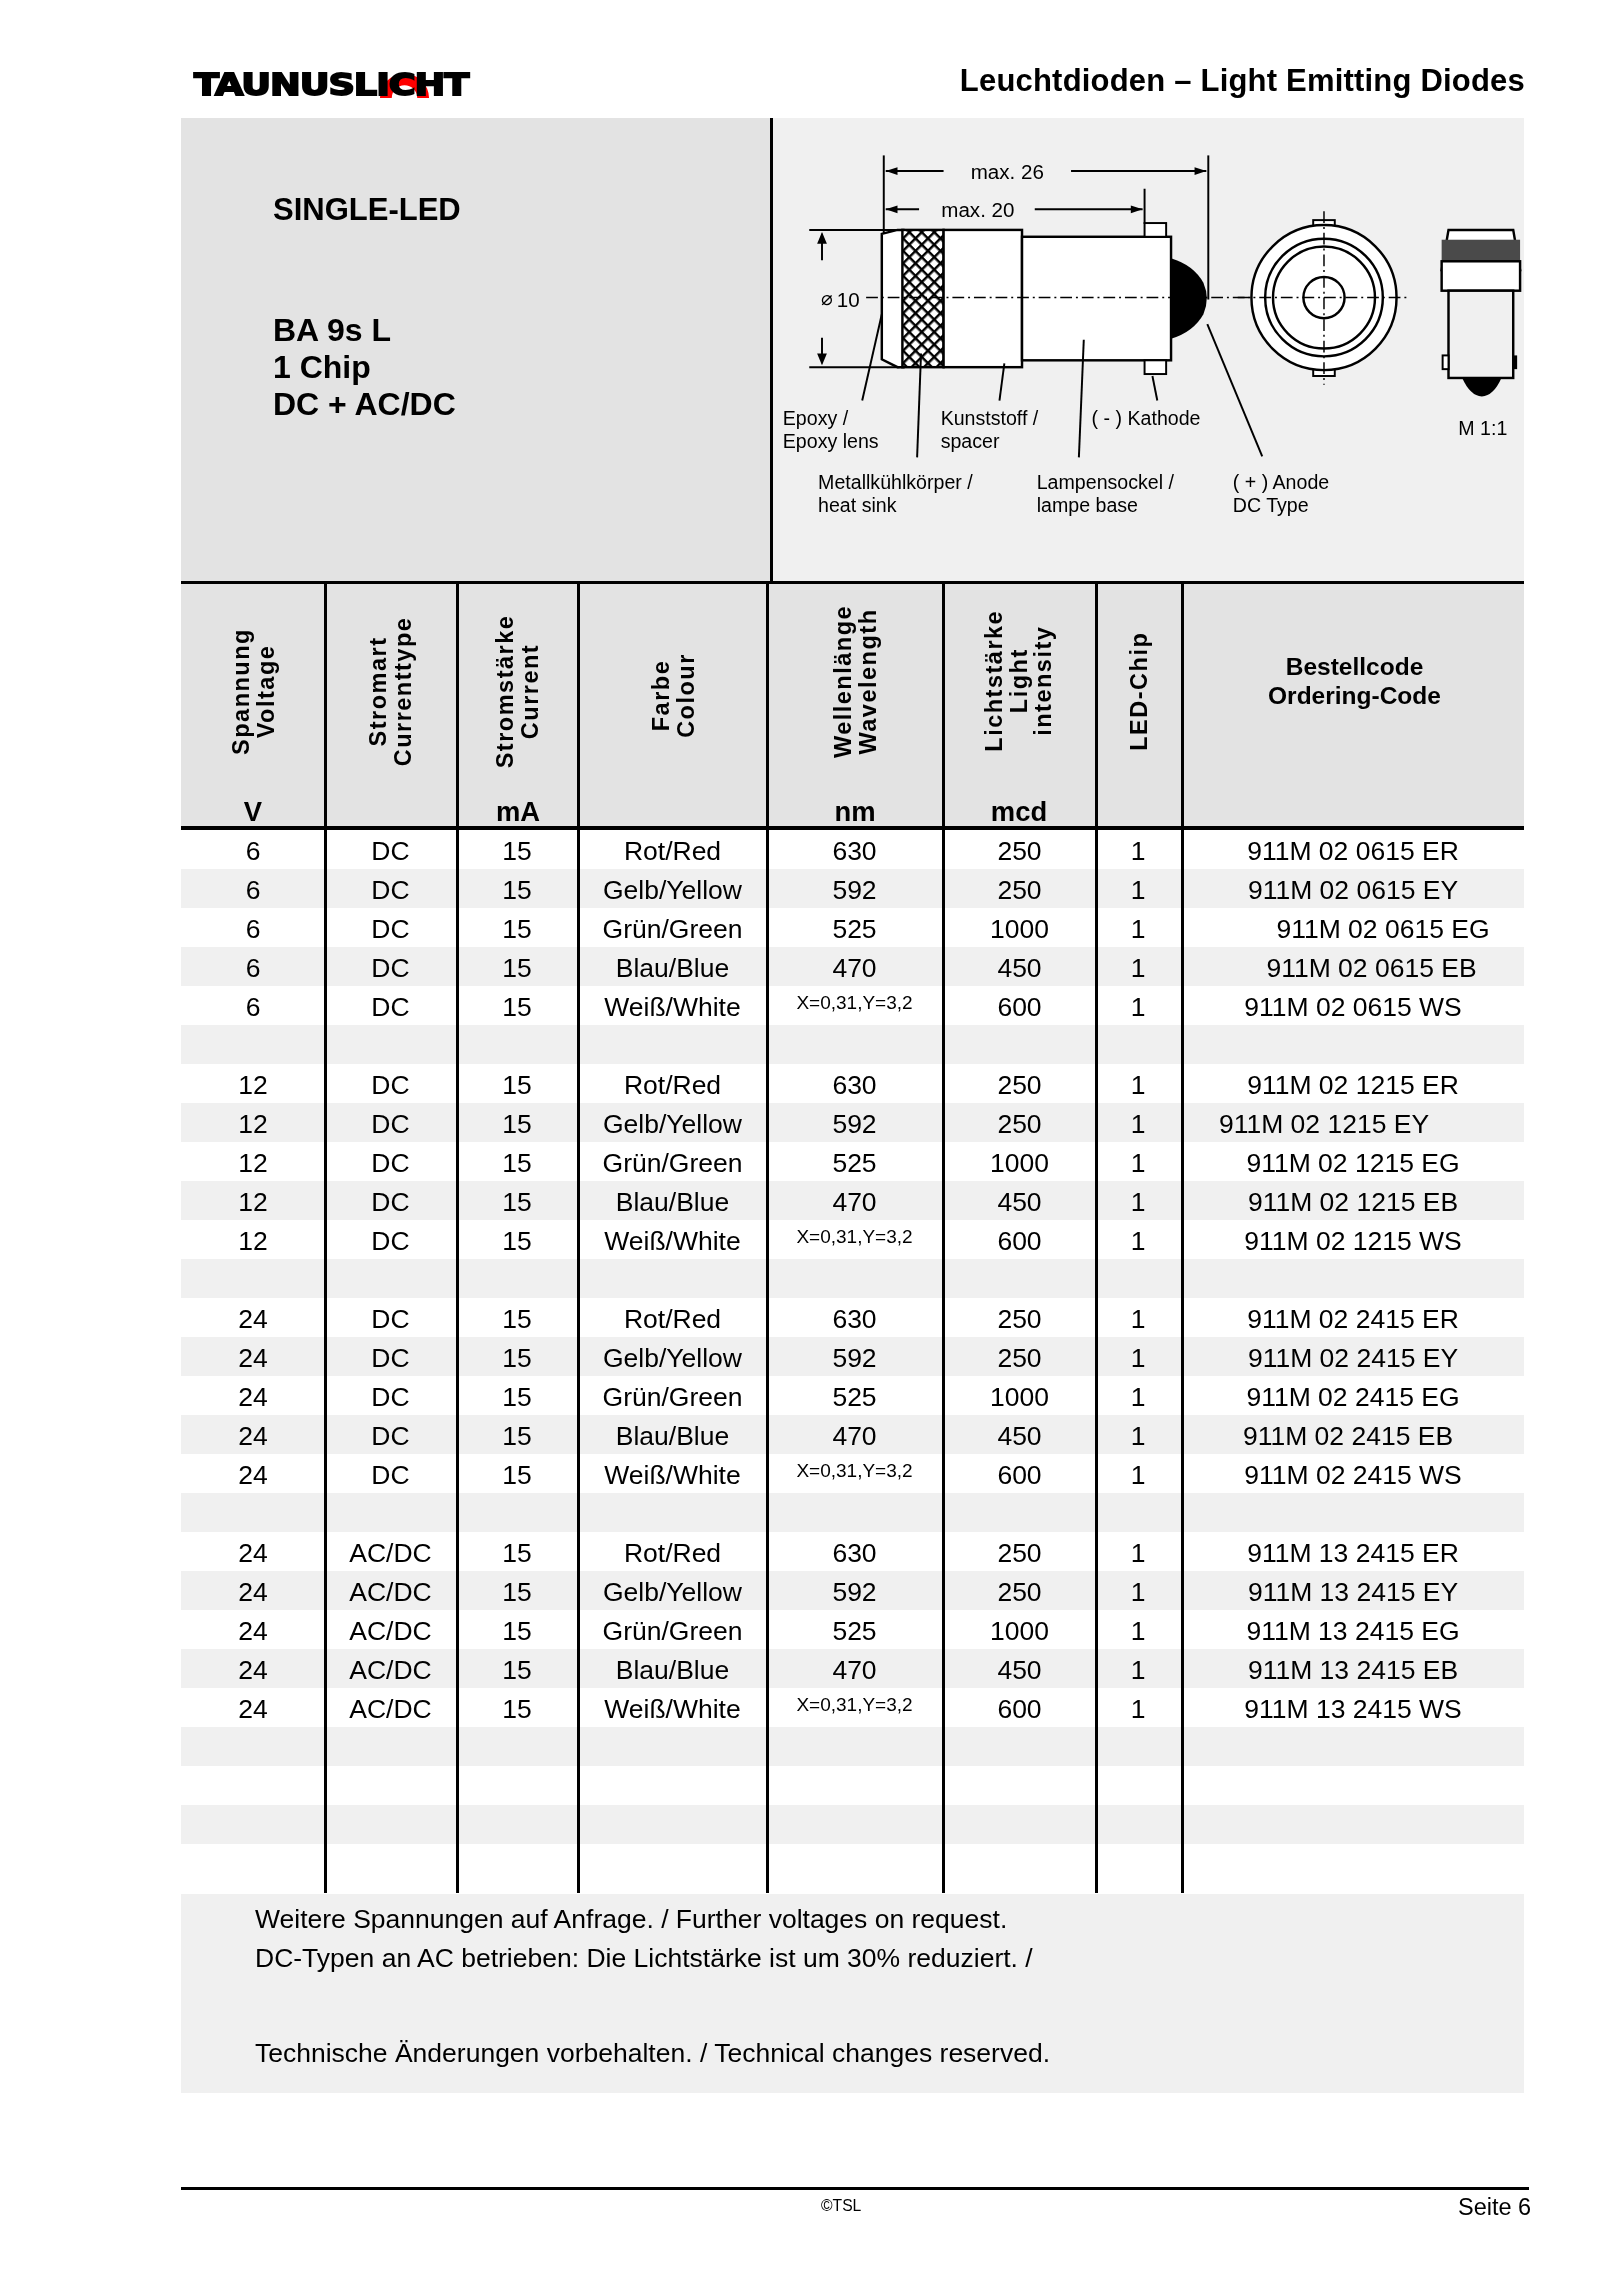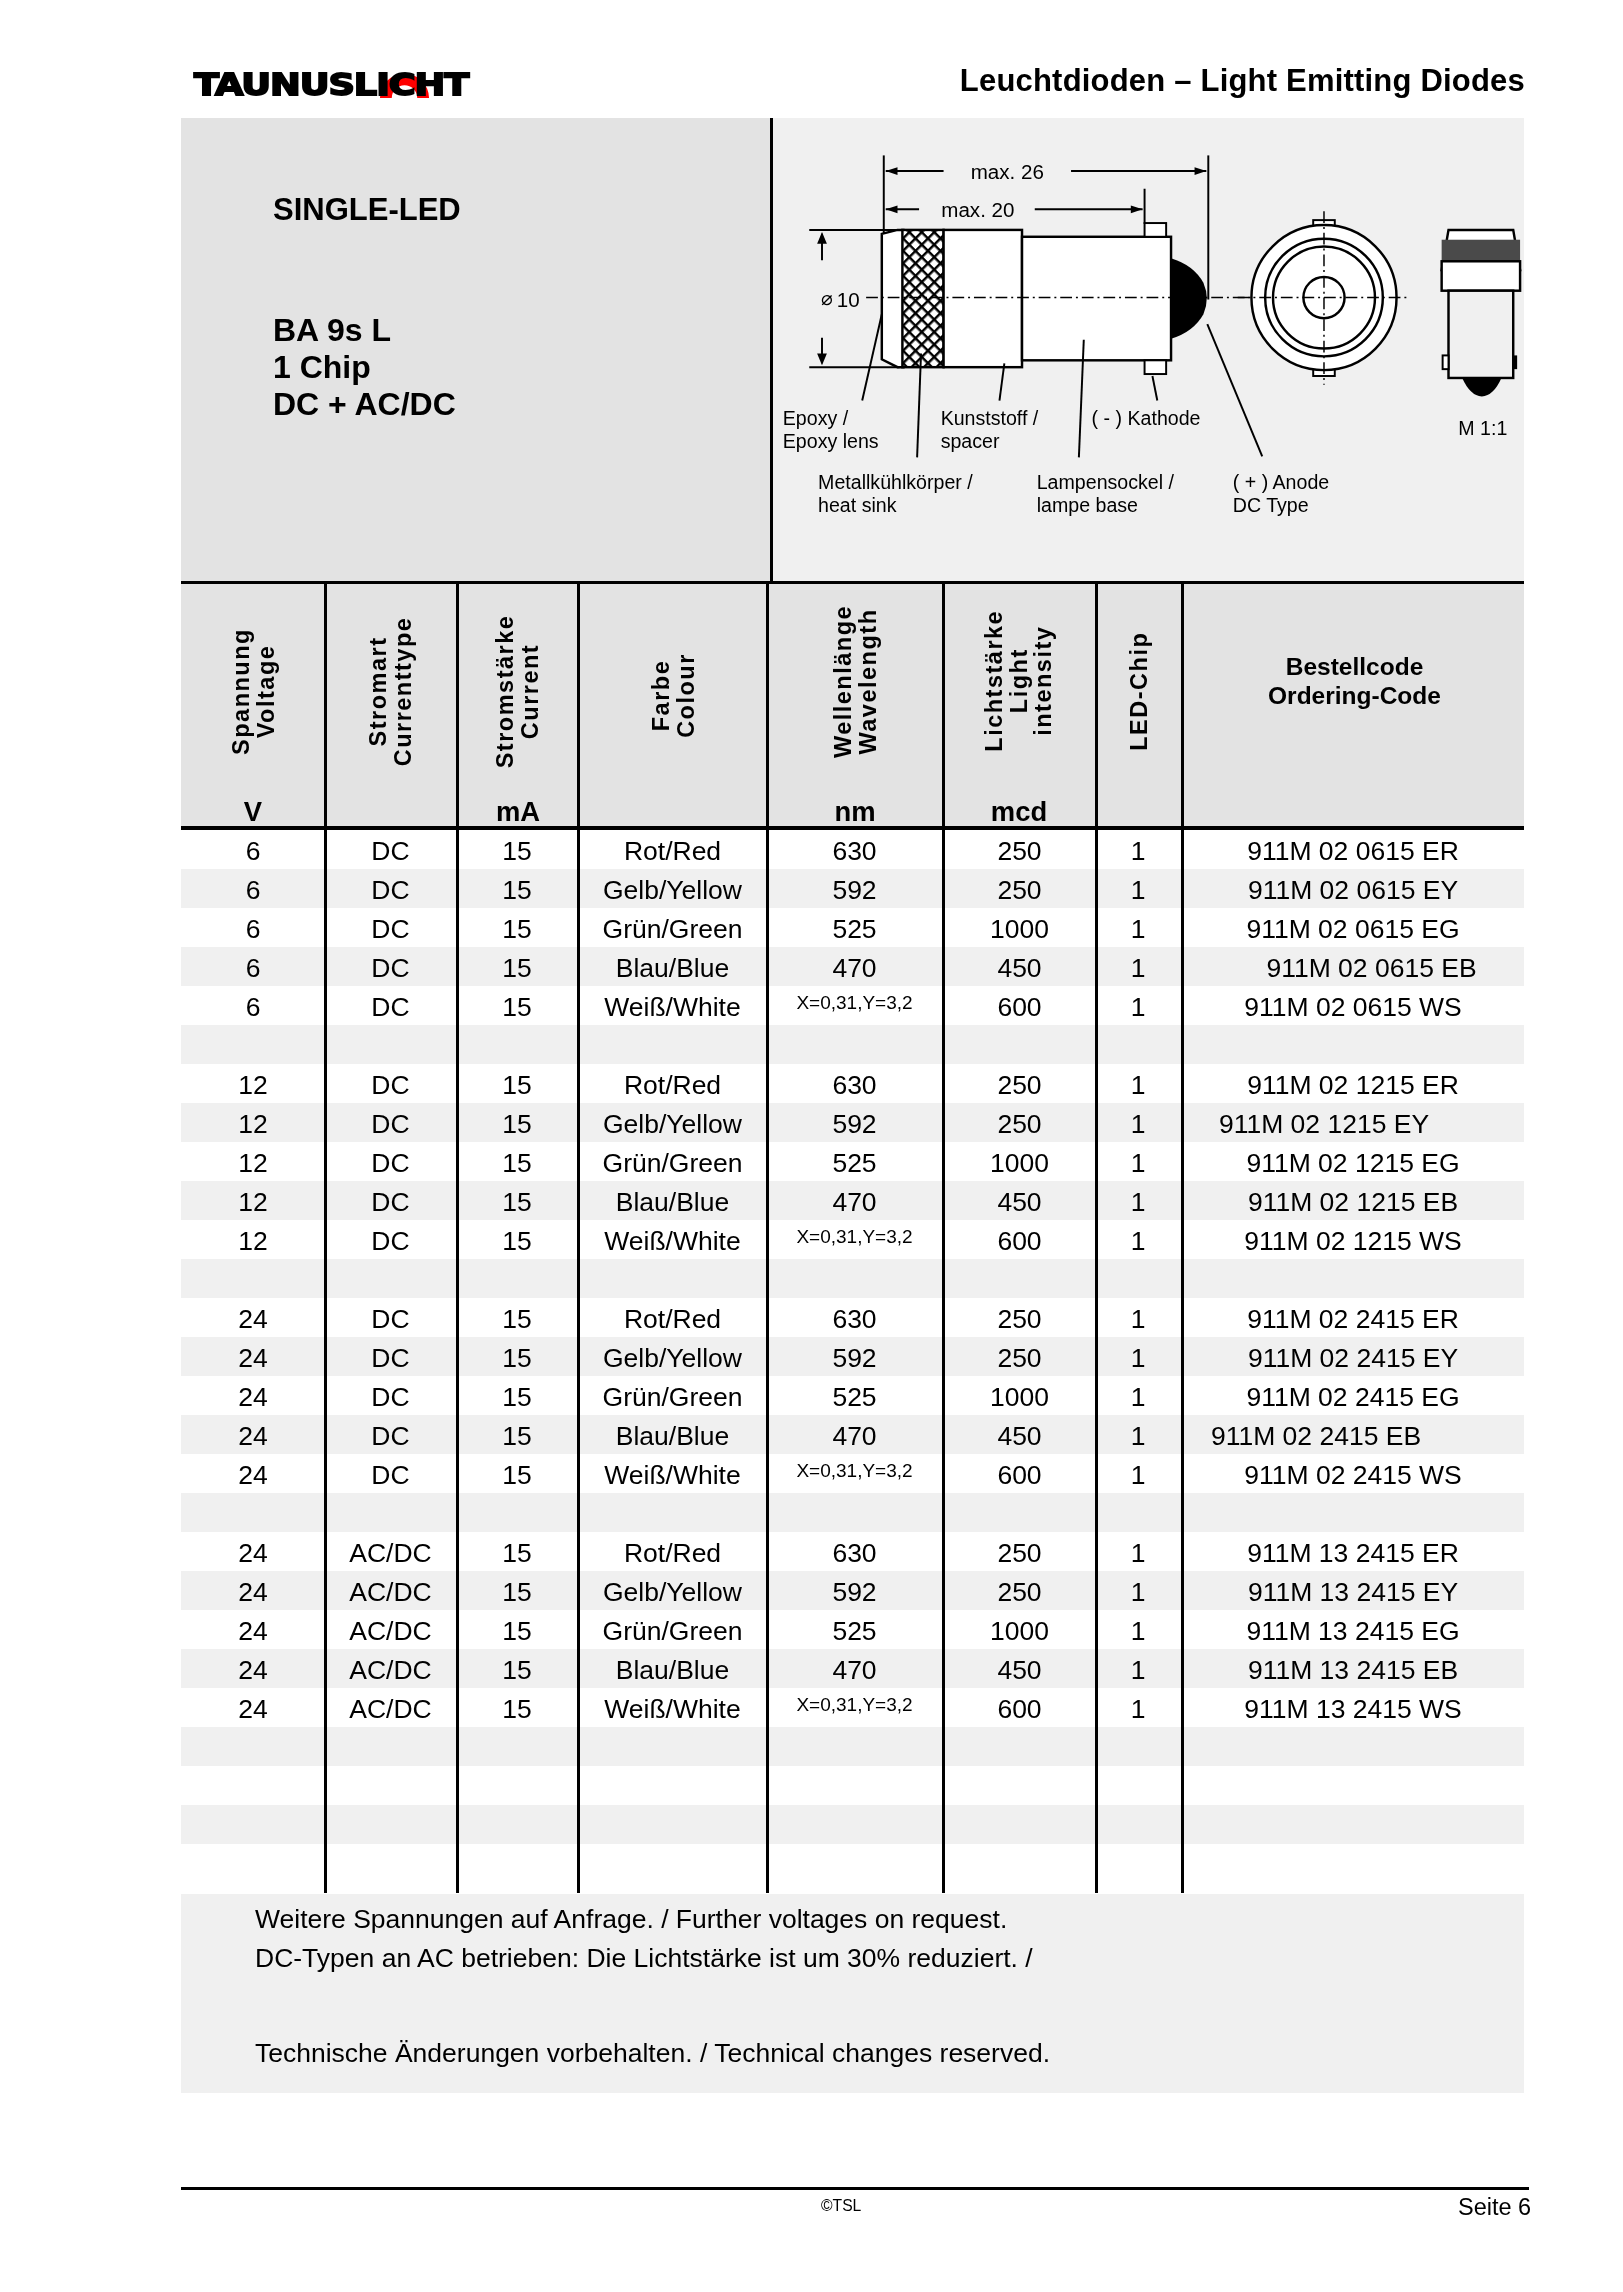--- a/index.html
+++ b/index.html
@@ -245,21 +245,21 @@
       <div class="cell" style="left: 1001px; width: 342px;">911M 02 0615 EY</div>
     </div>
     <div class="row">
       <div class="cell" style="left: 0px; width: 144px;">6</div>
       <div class="cell" style="left: 144px; width: 131px;">DC</div>
       <div class="cell" style="left: 275px; width: 122px;">15</div>
       <div class="cell" style="left: 397px; width: 189px;">Grün/Green</div>
       <div class="cell" style="left: 586px; width: 175px;">525</div>
       <div class="cell" style="left: 762px; width: 153px;">1000</div>
       <div class="cell" style="left: 914px; width: 86px;">1</div>
-      <div class="cell" style="left: 1001px; width: 342px; text-align: center;">911M 02 0615 EG</div>
+      <div class="cell" style="left: 1031px; width: 342px; text-align: center;">911M 02 0615 EG</div>
     </div>
     <div class="row striped">
       <div class="cell" style="left: 0px; width: 144px;">6</div>
       <div class="cell" style="left: 144px; width: 131px;">DC</div>
       <div class="cell" style="left: 275px; width: 122px;">15</div>
       <div class="cell" style="left: 397px; width: 189px;">Blau/Blue</div>
       <div class="cell" style="left: 586px; width: 175px;">470</div>
       <div class="cell" style="left: 762px; width: 153px;">450</div>
       <div class="cell" style="left: 914px; width: 86px;">1</div>
       <div class="cell" style="left: 1001px; width: 379px;">911M 02 0615 EB</div>
@@ -375,21 +375,21 @@
       <div class="cell" style="left: 1001px; width: 342px;">911M 02 2415 EG</div>
     </div>
     <div class="row striped">
       <div class="cell" style="left: 0px; width: 144px;">24</div>
       <div class="cell" style="left: 144px; width: 131px;">DC</div>
       <div class="cell" style="left: 275px; width: 122px;">15</div>
       <div class="cell" style="left: 397px; width: 189px;">Blau/Blue</div>
       <div class="cell" style="left: 586px; width: 175px;">470</div>
       <div class="cell" style="left: 762px; width: 153px;">450</div>
       <div class="cell" style="left: 914px; width: 86px;">1</div>
-      <div class="cell" style="left: 964px; width: 342px;">911M 02 2415 EB</div>
+      <div class="cell" style="left: 996px; width: 342px;">911M 02 2415 EB</div>
     </div>
     <div class="row">
       <div class="cell" style="left: 0px; width: 144px;">24</div>
       <div class="cell" style="left: 144px; width: 131px;">DC</div>
       <div class="cell" style="left: 275px; width: 122px;">15</div>
       <div class="cell" style="left: 397px; width: 189px;">Weiß/White</div>
       <div class="cell small" style="left: 586px; width: 175px;">X=0,31,Y=3,2</div>
       <div class="cell" style="left: 762px; width: 153px;">600</div>
       <div class="cell" style="left: 914px; width: 86px;">1</div>
       <div class="cell" style="left: 1001px; width: 342px;">911M 02 2415 WS</div>

